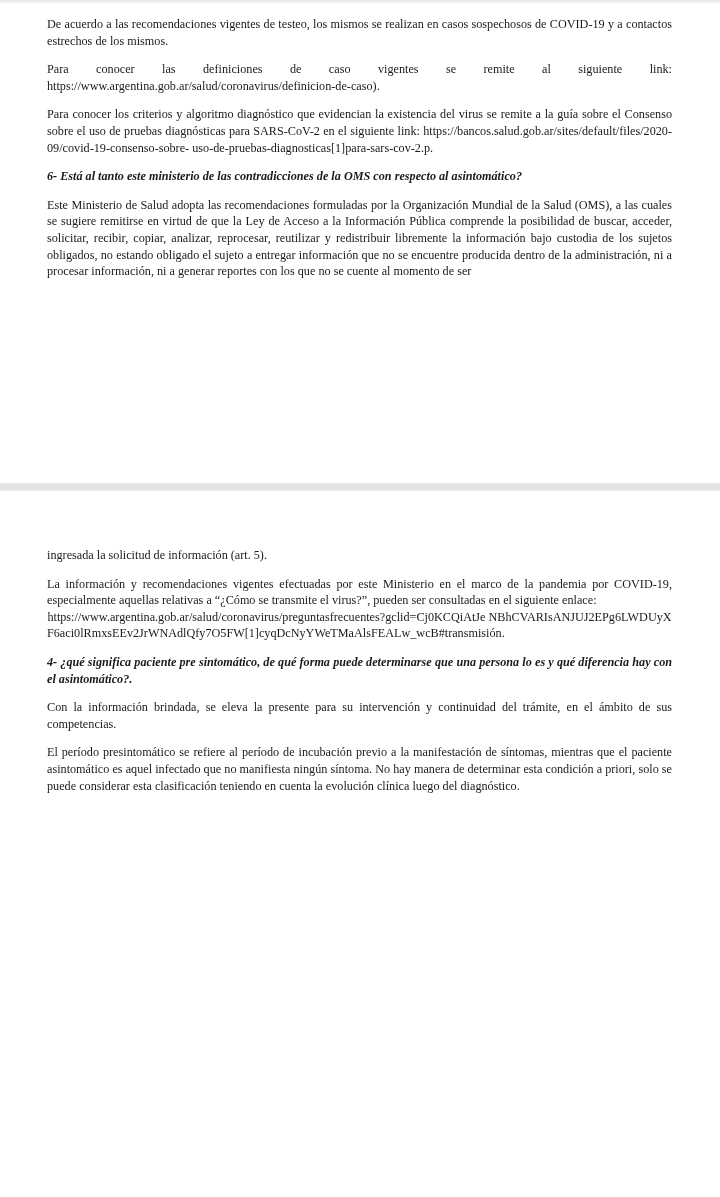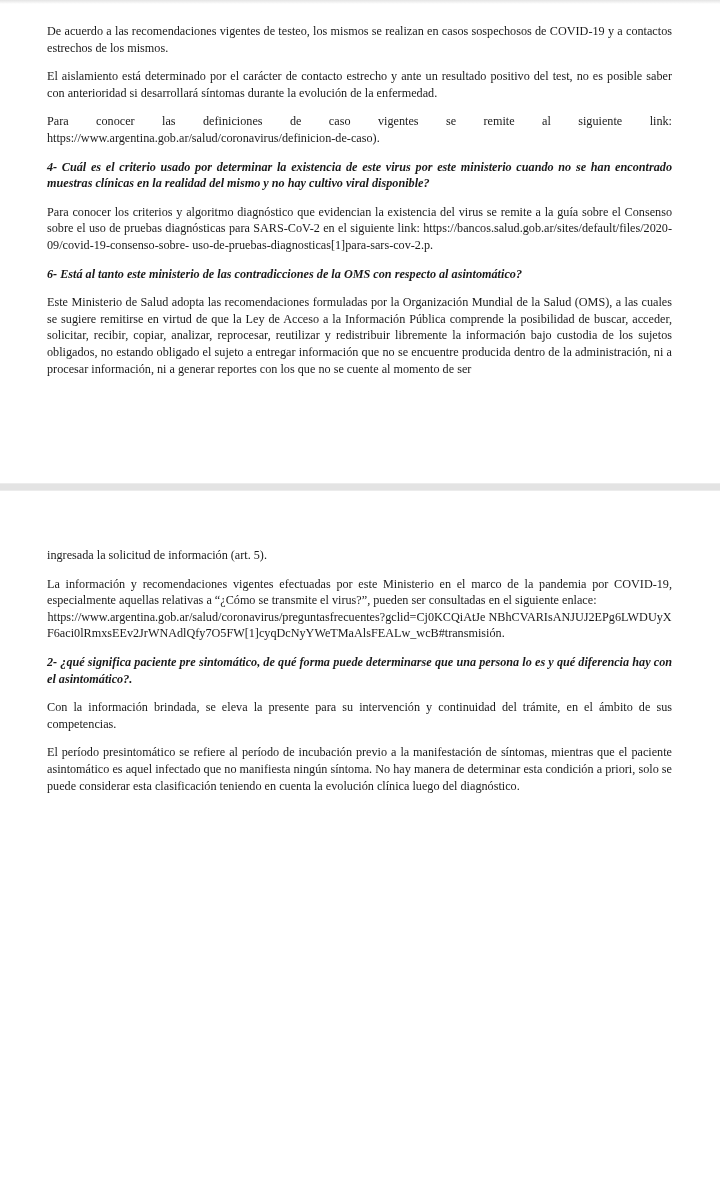--- a/index.html
+++ b/index.html
@@ -20,21 +20,21 @@
       left: 0; top: 0;
       width: 720px; height: 4px;
       background: linear-gradient(#e4e4e4, #ffffff);
     }
     .page {
       position: absolute;
       left: 0;
       width: 720px;
       background: #ffffff;
     }
-    .page-1 { top: 15px; height: 586px; }
+    .page-1 { top: 8px; height: 586px; }
     .page-2 { top: 491px; height: 815px; text-decoration: underline; }
     .page-break {
       position: absolute;
       left: 0;
       top: 483px;
       width: 720px;
       height: 8px;
       background: #e3e3e3;
       border-top: 1px solid #ececec;
       border-bottom: 1px solid #ececec;
@@ -63,37 +63,35 @@
     .gap-large { height: 44px; }
   </style>
 </head>
 <body>
 
 <div class="top-shadow"></div>
 
 <div class="page page-1">
   <div class="content">
     <p>De acuerdo a las recomendaciones vigentes de testeo, los mismos se realizan en casos sospechosos de COVID-19 y a contactos estrechos de los mismos.</p>
-    <p>El aislamiento está determinado por el carácter de contacto estrecho y ante un resultado positivo del test, no es posible saber con anterioridad si desarrollará síntomas durante la evolución de la enfermedad.</p>
     <p>Para conocer las definiciones de caso vigentes se remite al siguiente link: https://www.argentina.gob.ar/salud/coronavirus/definicion-de-caso).</p>
-    <p class="q">4- Cuál es el criterio usado por determinar la existencia de este virus por este ministerio cuando no se han encontrado muestras clínicas en la realidad del mismo y no hay cultivo viral disponible?</p>
     <p>Para conocer los criterios y algoritmo diagnóstico que evidencian la existencia del virus se remite a la guía sobre el Consenso sobre el uso de pruebas diagnósticas para SARS-CoV-2 en el siguiente link: https://bancos.salud.gob.ar/sites/default/files/2020-09/covid-19-consenso-sobre- uso-de-pruebas-diagnosticas[1]para-sars-cov-2.p.</p>
     <p class="q">6- Está al tanto este ministerio de las contradicciones de la OMS con respecto al asintomático?</p>
     <p>Este Ministerio de Salud adopta las recomendaciones formuladas por la Organización Mundial de la Salud (OMS), a las cuales se sugiere remitirse en virtud de que la Ley de Acceso a la Información Pública comprende la posibilidad de buscar, acceder, solicitar, recibir, copiar, analizar, reprocesar, reutilizar y redistribuir libremente la información bajo custodia de los sujetos obligados, no estando obligado el sujeto a entregar información que no se encuentre producida dentro de la administración, ni a procesar información, ni a generar reportes con los que no se cuente al momento de ser</p>
   </div>
 </div>
 
 <div class="page-break"></div>
 
 <div class="page page-2">
   <div class="content">
     <p>ingresada la solicitud de información (art. 5).</p>
     <p style="margin-bottom:0">
       <span>La información y recomendaciones vigentes efectuadas por este Ministerio en el marco de la pandemia por COVID-19, especialmente aquellas relativas a “¿Cómo se transmite el virus?”, pueden ser consultadas en el siguiente enlace:</span>
       <span class="link-para" style="display:block; word-break:break-all; text-align:center;">https://www.argentina.gob.ar/salud/coronavirus/preguntasfrecuentes?gclid=Cj0KCQiAtJe NBhCVARIsANJUJ2EPg6LWDUyXF6aci0lRmxsEEv2JrWNAdlQfy7O5FW[1]cyqDcNyYWeTMaAlsFEALw_wcB#transmisión.</span>
     </p>
     <div style="height:12px"></div>
-    <p class="q">2- ¿qué significa paciente pre sintomático, de qué forma puede determinarse que una persona lo es y qué diferencia hay con el asintomático?.</p>
+    <p class="q">4- ¿qué significa paciente pre sintomático, de qué forma puede determinarse que una persona lo es y qué diferencia hay con el asintomático?.</p>
     <p>Con la información brindada, se eleva la presente para su intervención y continuidad del trámite, en el ámbito de sus competencias.</p>
     <p>El período presintomático se refiere al período de incubación previo a la manifestación de síntomas, mientras que el paciente asintomático es aquel infectado que no manifiesta ningún síntoma. No hay manera de determinar esta condición a priori, solo se puede considerar esta clasificación teniendo en cuenta la evolución clínica luego del diagnóstico.</p>
     <div class="gap-large"></div>
   </div>
 </div>
 
 </body></html>

